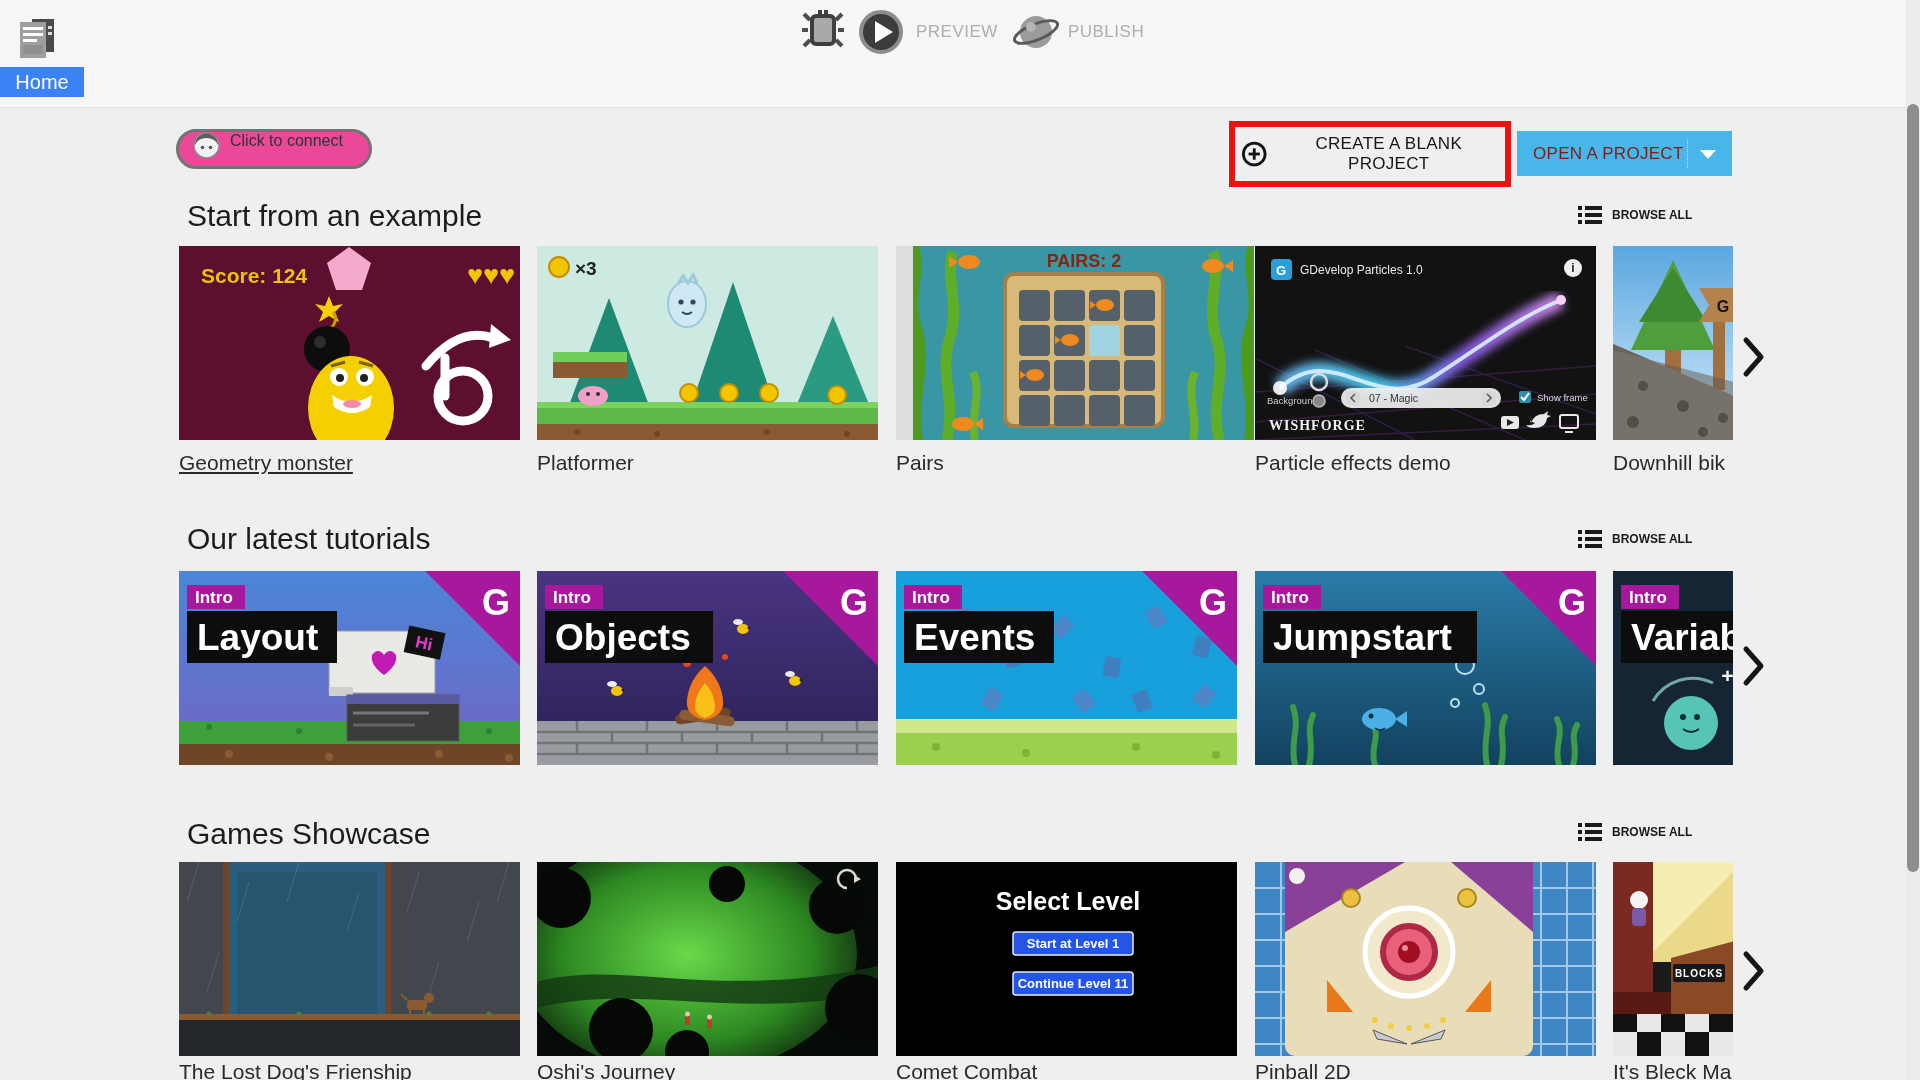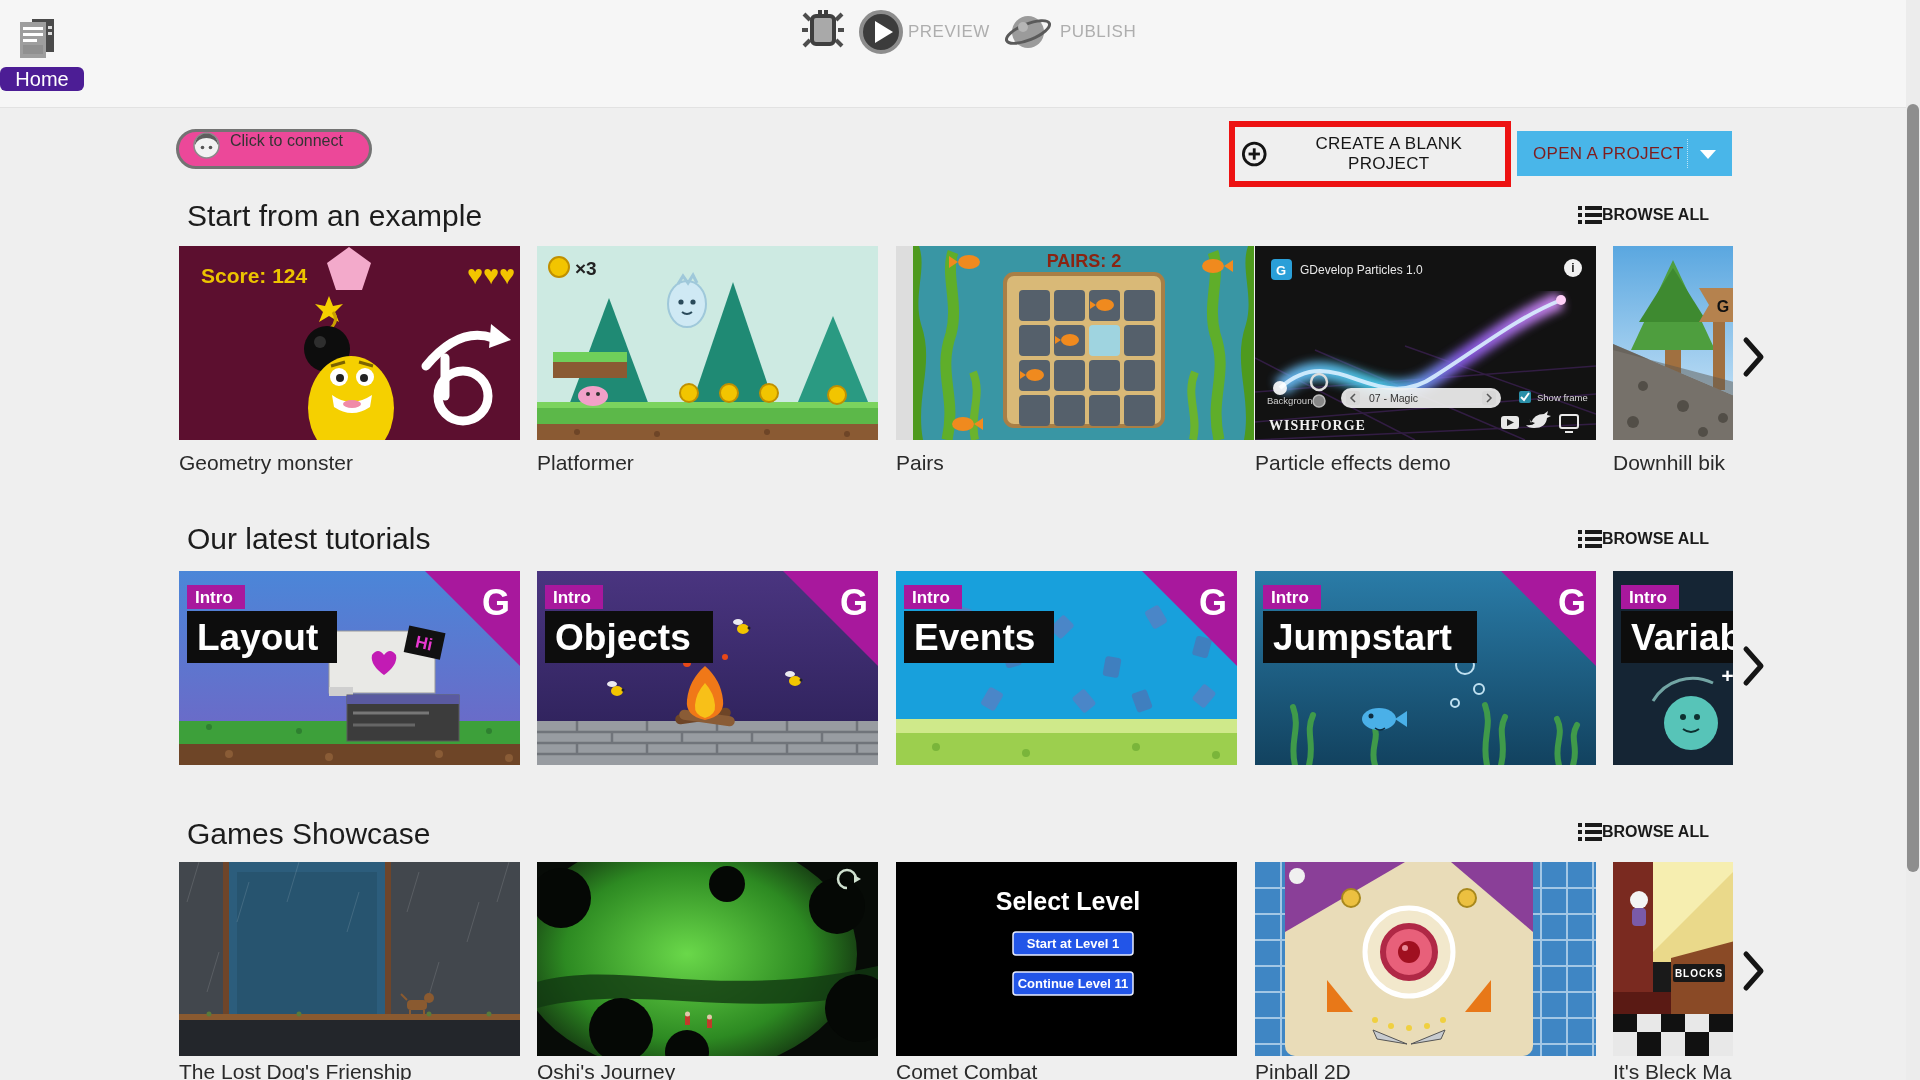--- a/index.html
+++ b/index.html
@@ -2,37 +2,37 @@
 <html><head>
 <meta charset="utf-8">
 <style>
   html,body{margin:0;padding:0;background:#e8e8e8;}
   .app{position:relative;width:1920px;height:1080px;overflow:hidden;background:#efefef;
        font-family:"Liberation Sans",sans-serif;color:#1a1a1a;}
   .c{position:absolute;}
   .topbar{left:0;top:0;width:1920px;height:107px;background:#f6f6f6;border-bottom:1px solid #e2e2e2;}
   .toolbar-center{left:802px;top:6px;height:52px;display:flex;align-items:center;gap:14px;}
   .tool-label{font-size:17px;color:#aeaeae;letter-spacing:.5px;}
-  .tab-home{left:0;top:67px;width:84px;height:24px;background:#4c1d95;color:#fff;
-            display:flex;align-items:center;justify-content:center;font-size:20px;border-radius:6px;}
+  .tab-home{left:0;top:67px;width:84px;height:30px;background:#3b82f6;color:#fff;
+            display:flex;align-items:center;justify-content:center;font-size:20px;}
   .connect-btn{left:176px;top:129px;width:196px;height:40px;background:#ec4899;border:3px solid #737373;
                border-radius:20px;display:flex;gap:10px;padding:0 14px;box-sizing:border-box;
                font-size:16px;color:#333;cursor:pointer;}
   .red-box{left:1229px;top:121px;width:282px;height:66px;border:6px solid #ed1212;box-sizing:border-box;
            display:flex;align-items:center;justify-content:center;}
   .create-btn{display:flex;align-items:center;gap:11px;background:none;border:none;font-size:17px;
               color:#161616;letter-spacing:.3px;font-family:inherit;cursor:pointer;}
   .open-btn{left:1517px;top:131px;width:215px;height:45px;background:#49b6e9;color:#7f1d1d;border:none;
             font-size:17px;letter-spacing:.3px;text-align:left;padding:0 0 0 16px;box-sizing:border-box;
             font-family:inherit;cursor:pointer;}
   .open-divider{left:1687px;top:139px;width:0;height:29px;border-left:1px dotted rgba(255,255,255,.65);}
   .open-caret{left:1700px;top:150px;width:0;height:0;border-left:8px solid transparent;
               border-right:8px solid transparent;border-top:9px solid #fff;}
   .section-title{font-size:30px;font-weight:400;color:#1c1c1c;margin-left:8px;}
-  .browse{display:flex;align-items:center;font-size:16px;font-weight:700;color:#1a1a1a;cursor:pointer;}
+  .browse{display:flex;align-items:center;gap:10px;font-size:12px;font-weight:700;color:#1a1a1a;cursor:pointer;}
   .viewport{overflow:hidden;}
   .card{position:absolute;width:341px;height:194px;background:#ddd;cursor:pointer;}
   .card svg{display:block;}
   .caption{position:absolute;width:341px;font-size:21px;color:#2a2a2a;white-space:nowrap;}
   .chev{cursor:pointer;}
   .scroll-track{left:1906px;top:0;width:14px;height:1080px;background:#ececec;}
   .scroll-thumb{left:1907px;top:104px;width:12px;height:768px;background:#8e8e8e;border-radius:6px;cursor:pointer;}
 </style>
 </head>
 <body>
@@ -63,21 +63,21 @@
           <line x1="6" y1="22" x2="0" y2="22"></line>
             <line x1="36" y1="22" x2="42" y2="22"></line>
           <line x1="8" y1="32" x2="2" y2="38"></line>
             <line x1="34" y1="32" x2="40" y2="38"></line>
         </g>
         <rect x="10" y="8" width="22" height="28" rx="4" fill="#a9a9a9" stroke="#3f3f3f" stroke-width="4"></rect>
         <rect x="16" y="2" width="4" height="6" fill="#3f3f3f"></rect>
           <rect x="22" y="2" width="4" height="6" fill="#3f3f3f"></rect>
       </svg>
     </span>
-    <span style="display:flex;align-items:center;gap:4px;">
+    <span style="display:flex;align-items:center;gap:12px;">
       <svg width="46" height="46" viewBox="0 0 46 46">
         <circle cx="23" cy="23" r="20" fill="#3c3c3c" stroke="#8d8d8d" stroke-width="4"></circle>
         <polygon points="17,12 35,23 17,34" fill="#fff"></polygon>
       </svg>
       <span class="tool-label">PREVIEW</span>
     </span>
     <span style="display:flex;align-items:center;gap:8px;">
       <svg width="48" height="46" viewBox="0 0 48 46">
         <circle cx="24" cy="23" r="16" fill="#9b9b9b"></circle>
         <ellipse cx="24" cy="23" rx="23" ry="8" fill="none" stroke="#5a5a5a" stroke-width="3" transform="rotate(-22 24 23)"></ellipse>
@@ -321,21 +321,21 @@
         <g fill="#4a463f" opacity=".8">
           <circle cx="30" cy="140" r="5"></circle>
             <circle cx="70" cy="160" r="6"></circle>
             <circle cx="110" cy="172" r="5"></circle>
           <circle cx="20" cy="176" r="6"></circle>
             <circle cx="90" cy="186" r="5"></circle>
         </g>
       </svg>
     </div>
 
-    <div class="caption" style="left:0;top:205px;">Geometry monster</div>
+    <div class="caption" style="left:0;top:205px;text-decoration:underline;">Geometry monster</div>
     <div class="caption" style="left:358px;top:205px;">Platformer</div>
     <div class="caption" style="left:717px;top:205px;">Pairs</div>
     <div class="caption" style="left:1076px;top:205px;">Particle effects demo</div>
     <div class="caption" style="left:1434px;top:205px;">Downhill bik</div>
   </div>
 
   <div class="c chev" style="left:1742px;top:336px;">
     <svg width="24" height="42" viewBox="0 0 24 42">
       <polyline points="4,4 19,21 4,38" fill="none" stroke="#151515" stroke-width="5" stroke-linecap="round" stroke-linejoin="round"></polyline>
     </svg>

